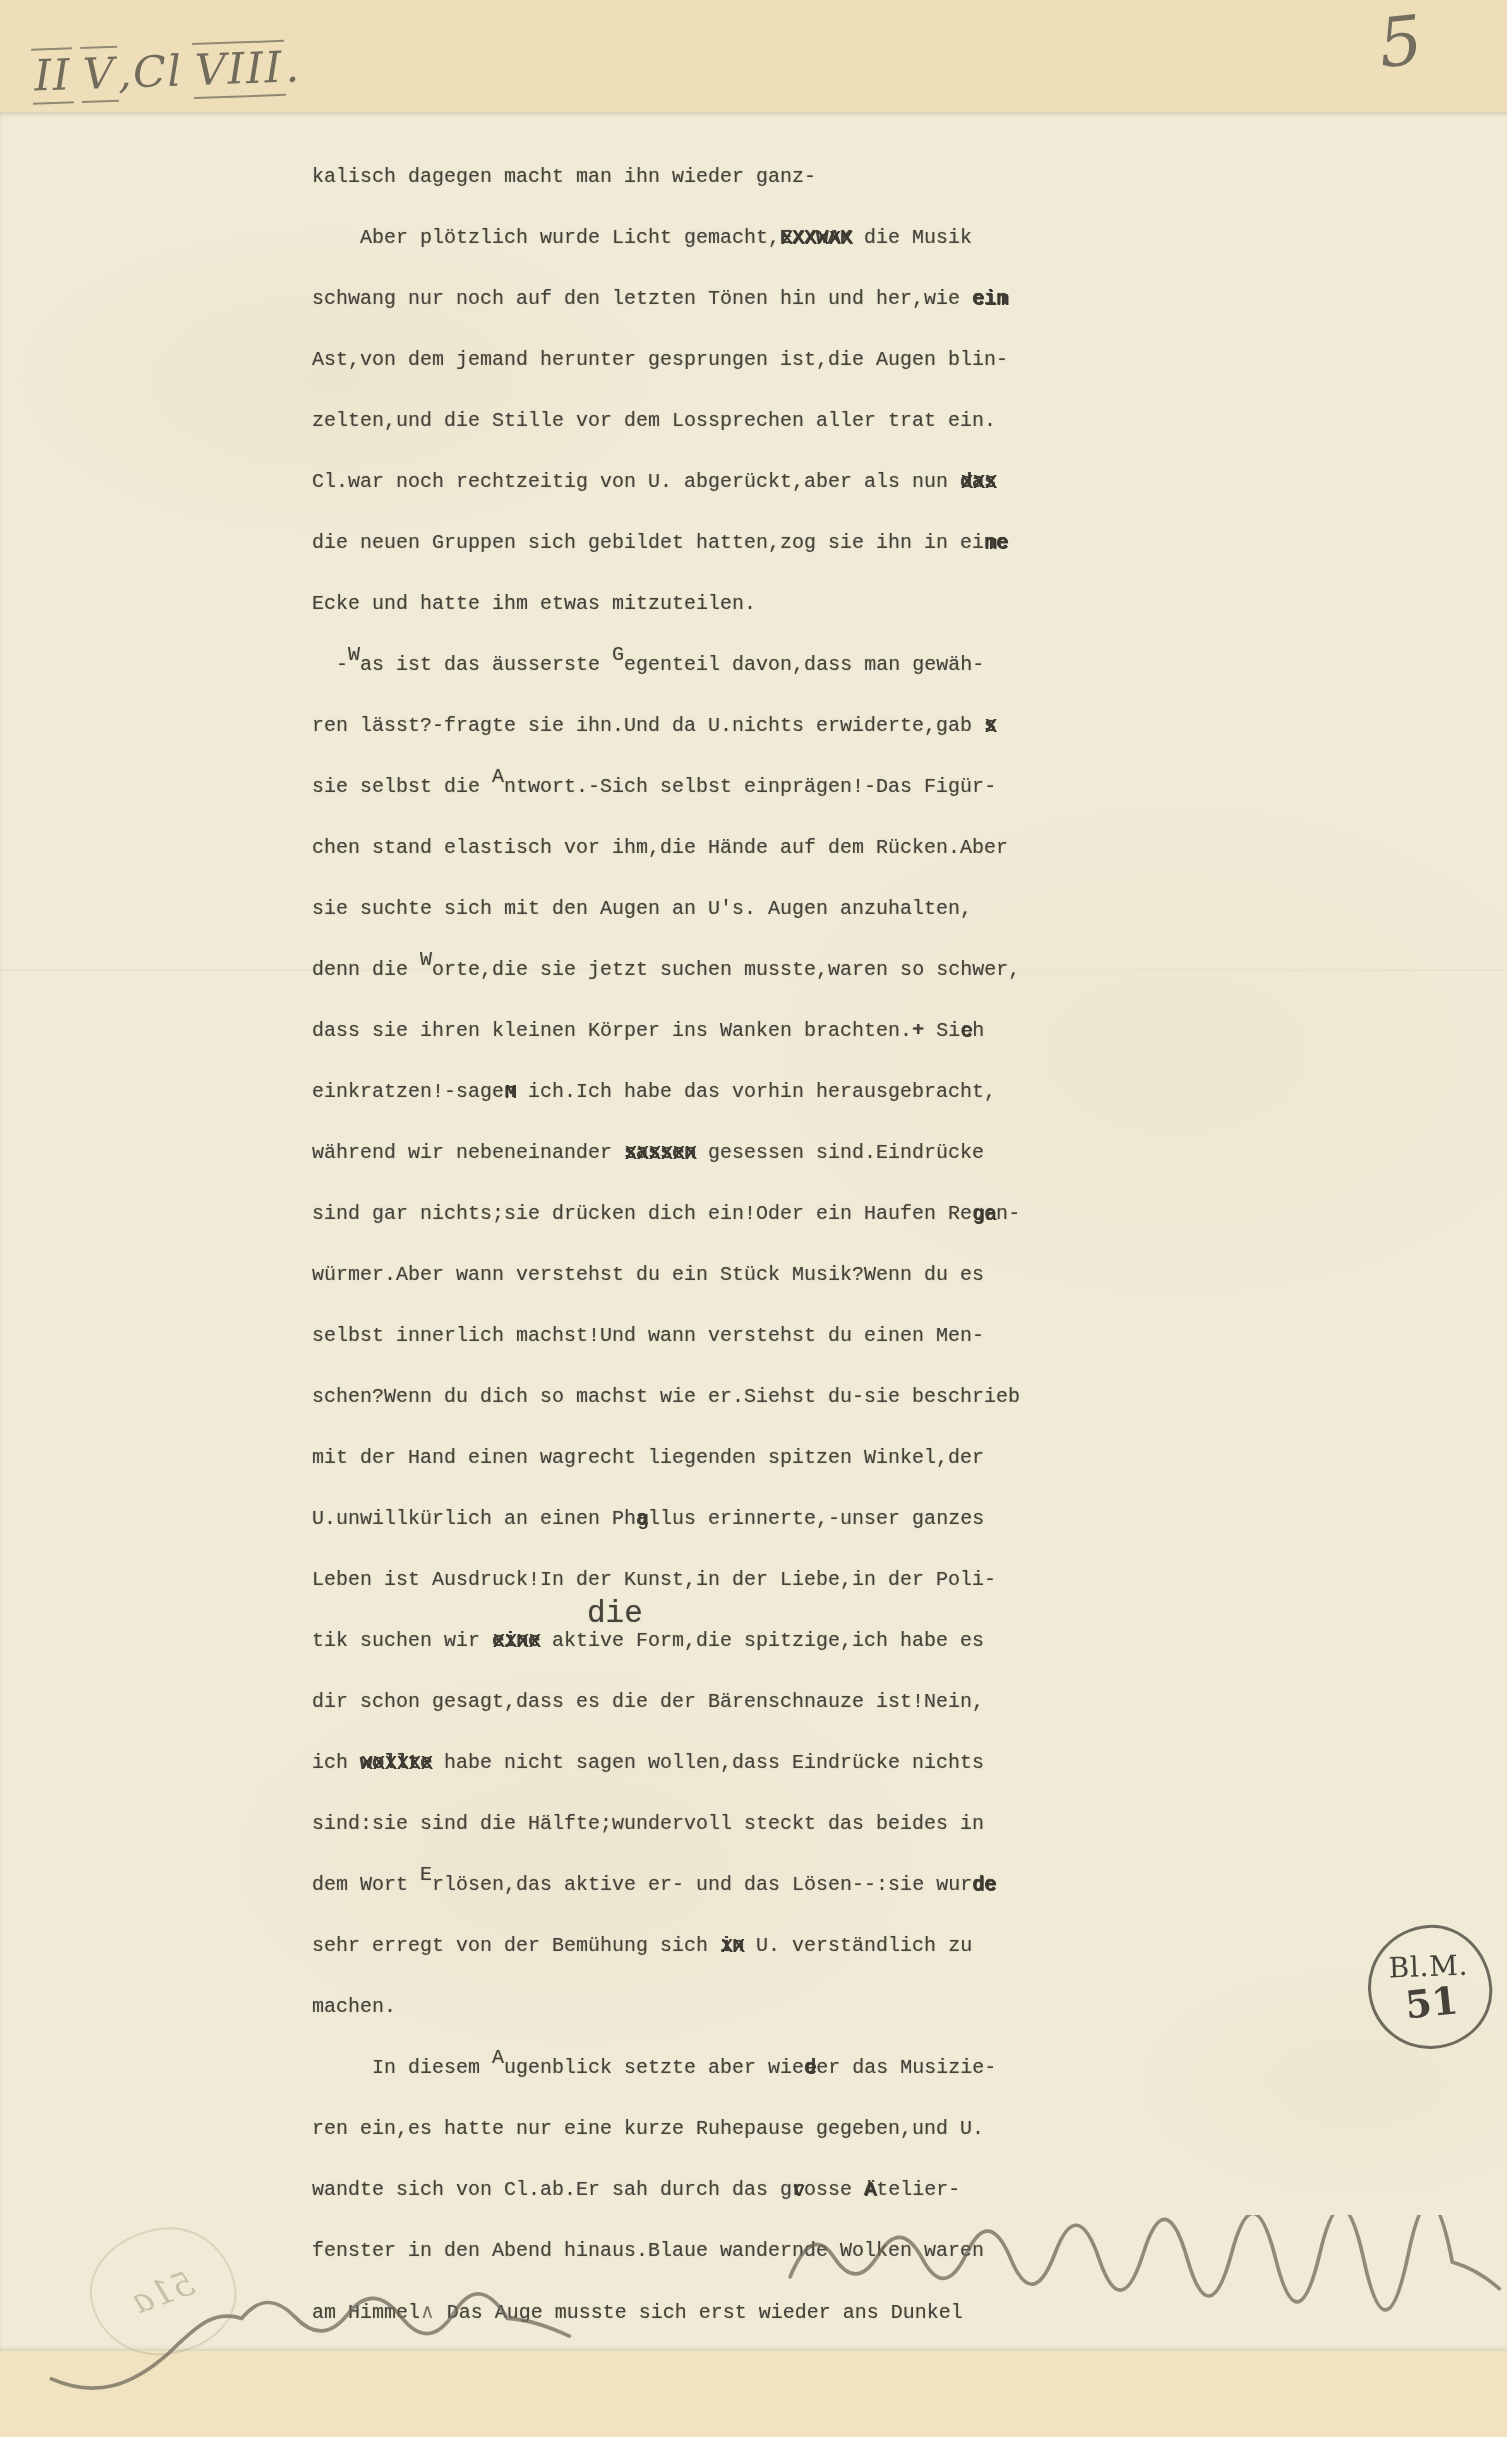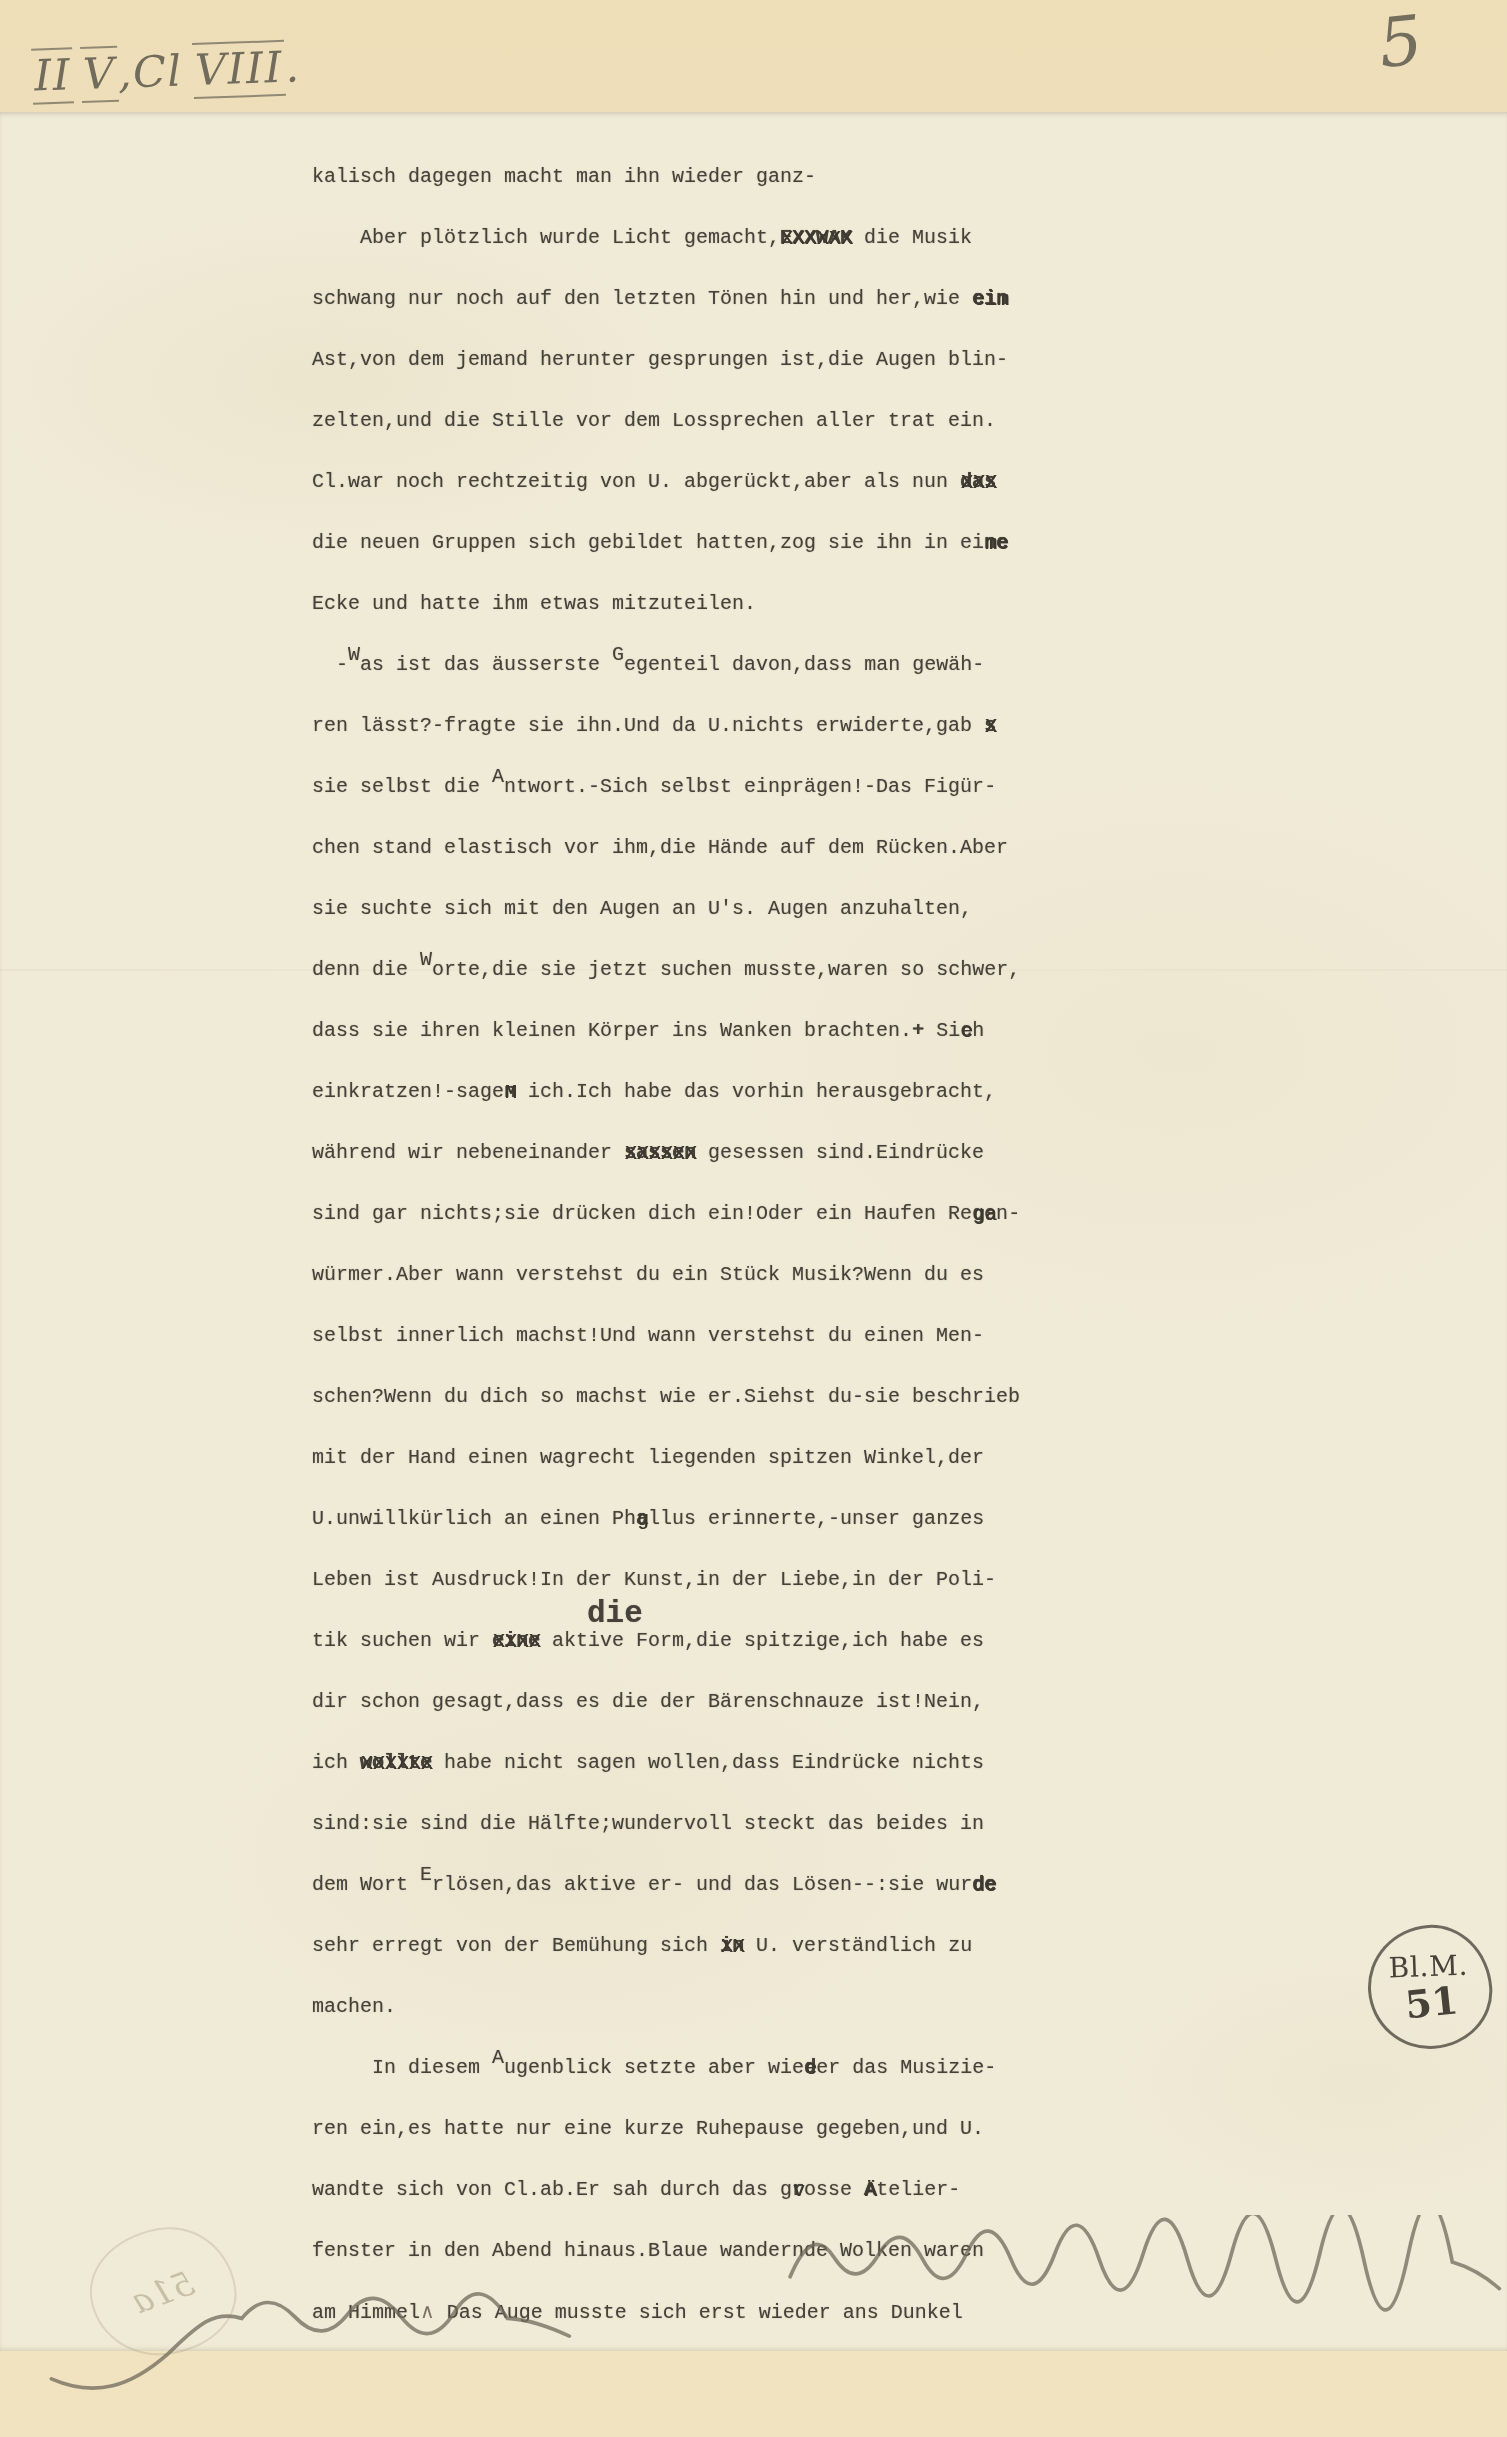--- a/index.html
+++ b/index.html
@@ -51,21 +51,20 @@
   }
   .bold{text-shadow:0.7px 0 currentColor, -0.4px 0 currentColor, 0 0 1.5px rgba(60,56,48,.45);}
   .raise{position:relative;top:-10.3px;display:inline-block;}
   .pencil{color:#7c7565;font-family:"DejaVu Serif",serif;text-shadow:none;}
 
   
   .interline{
     position:absolute;left:587px;top:1596px;
     font-size:31px;color:#46423a;
     text-shadow:0 0 1.2px rgba(70,66,58,.42);
-    font-weight:bold;
   }
 
   
   .notation{
     position:absolute;left:32px;top:46px;
     font-family:"DejaVu Serif",serif;font-style:italic;
     font-size:43px;color:#5c584c;
     transform:rotate(-2deg);
     letter-spacing:1.5px;
     opacity:.85;

